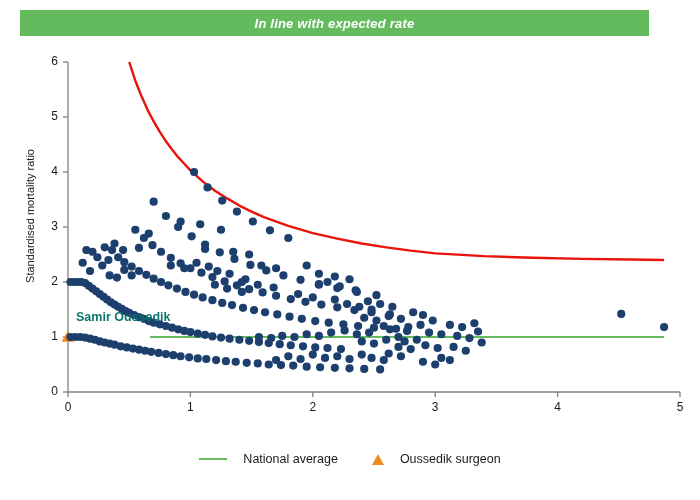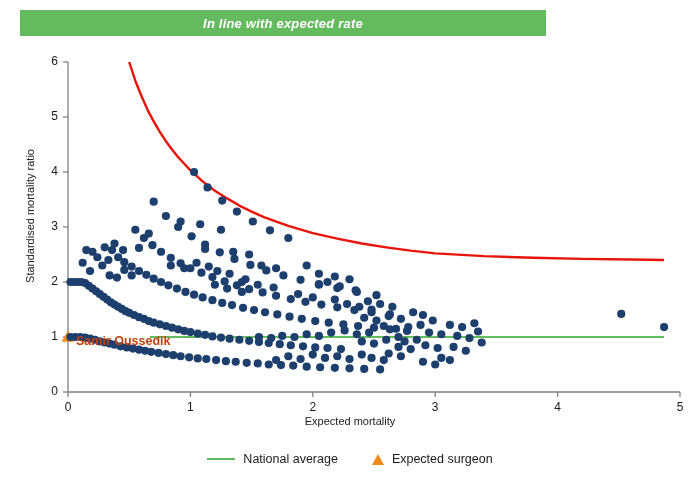--- a/index.html
+++ b/index.html
@@ -10,21 +10,21 @@
     font-family:"Liberation Sans", sans-serif;
     overflow:hidden;
     position:relative;
   }
   #root{position:relative;width:700px;height:500px;}
 
   
   .banner{
     position:absolute;
     left:20px; top:10px;
-    width:526px; height:26px;
+    width:629px; height:26px;
     background:#63bb5e;
     display:flex; align-items:center; justify-content:center;
   }
   .banner-text{
     color:#ffffff;
     font-size:13px;
     font-weight:bold;
     font-style:italic;
     letter-spacing:.2px;
     white-space:nowrap;
@@ -63,39 +63,38 @@
     color:#1a1a1a;
     white-space:nowrap;
   }
   .tick-y{ text-align:right; width:24px; }
   .tick-x{ text-align:center; width:24px; }
 
   .annotation{
     position:absolute;
     font-size:12.5px;
     font-weight:bold;
-    color:#c2410c;
+    color:#0f766e;
     white-space:nowrap;
-    margin-top:24px;
   }
 
   
   .legend{
     position:absolute;
     left:0; top:452px;
     width:700px;
     display:flex;
     align-items:center;
     justify-content:center;
     gap:34px;
   }
   .legend-item{
     display:flex;
     align-items:center;
-    gap:8px;
+    gap:16px;
   }
   .legend-label{
     font-size:12.5px;
     color:#1a1a1a;
     white-space:nowrap;
   }
   .sw-line{ width:28px; height:0; border-top:2.2px solid #000; display:inline-block; }
   .sw-dot{ width:8px;height:8px;border-radius:50%;display:inline-block;}
   .sw-tri{
     width:0;height:0;
@@ -397,21 +396,20 @@
           <circle cx="398.48" cy="297.00" r="4.1" fill="#1c3f6e"></circle>
           <circle cx="386.24" cy="299.75" r="4.1" fill="#1c3f6e"></circle>
           <circle cx="374.00" cy="303.60" r="4.1" fill="#1c3f6e"></circle>
           <circle cx="361.76" cy="301.40" r="4.1" fill="#1c3f6e"></circle>
           <circle cx="478.04" cy="291.50" r="4.1" fill="#1c3f6e"></circle>
           <circle cx="481.71" cy="302.50" r="4.1" fill="#1c3f6e"></circle>
         </g>
       </svg>
 
     <div class="axis-title-y">Standardised mortality ratio</div>
-    <div class="axis-title-x">Expected mortality</div>
 
     <div id="ylabels">
         <div class="tick-label tick-y" style="left: 34px; top: 344px;">0</div>
         <div class="tick-label tick-y" style="left: 34px; top: 289px;">1</div>
         <div class="tick-label tick-y" style="left: 34px; top: 234px;">2</div>
         <div class="tick-label tick-y" style="left: 34px; top: 179px;">3</div>
         <div class="tick-label tick-y" style="left: 34px; top: 124px;">4</div>
         <div class="tick-label tick-y" style="left: 34px; top: 69px;">5</div>
         <div class="tick-label tick-y" style="left: 34px; top: 14px;">6</div>
       </div>
@@ -431,17 +429,17 @@
 
     <div class="legend-item">
       <span class="sw-line" id="sw0" style="border-top-color: rgb(99, 187, 94);"></span>
       <span class="legend-label">National average</span>
     </div>
 
 
 
     <div class="legend-item">
       <span class="sw-tri" id="sw3" style="border-bottom: 11px solid rgb(240, 138, 28);"></span>
-      <span class="legend-label">Expected surgeon</span>
+      <span class="legend-label">Oussedik surgeon</span>
     </div>
 
   </div>
 </div>
 
 </body></html>

